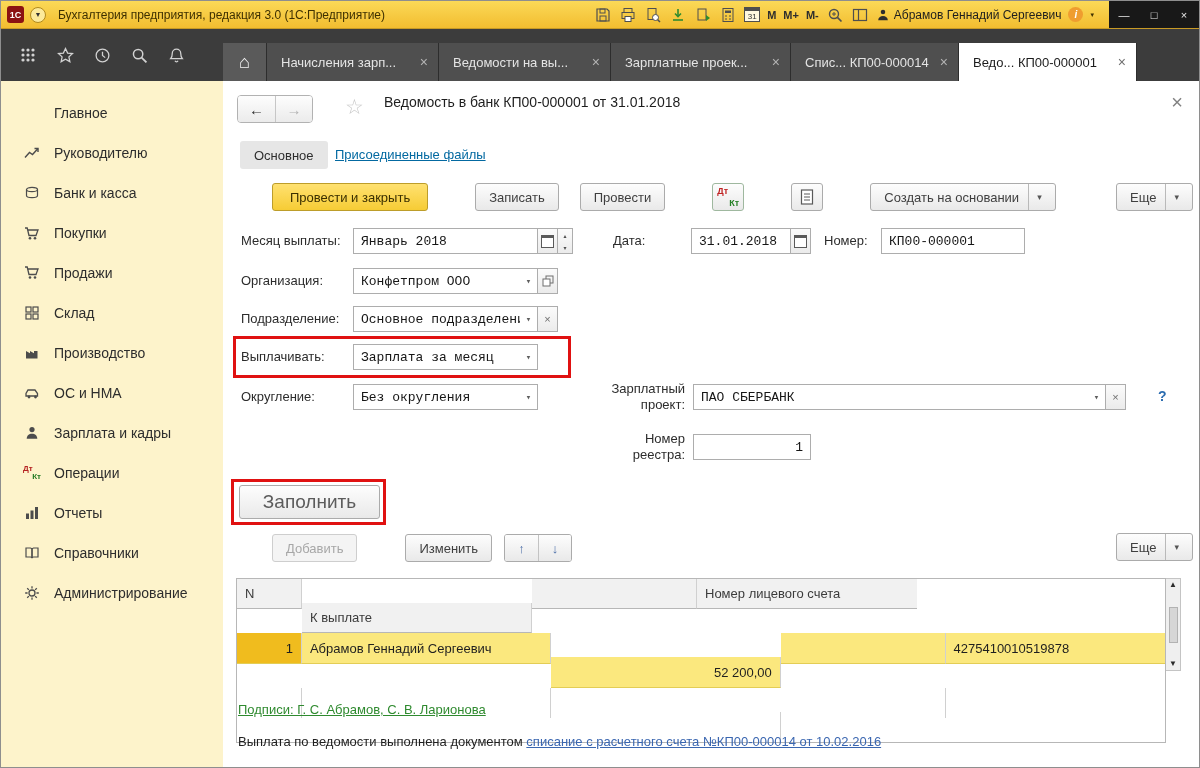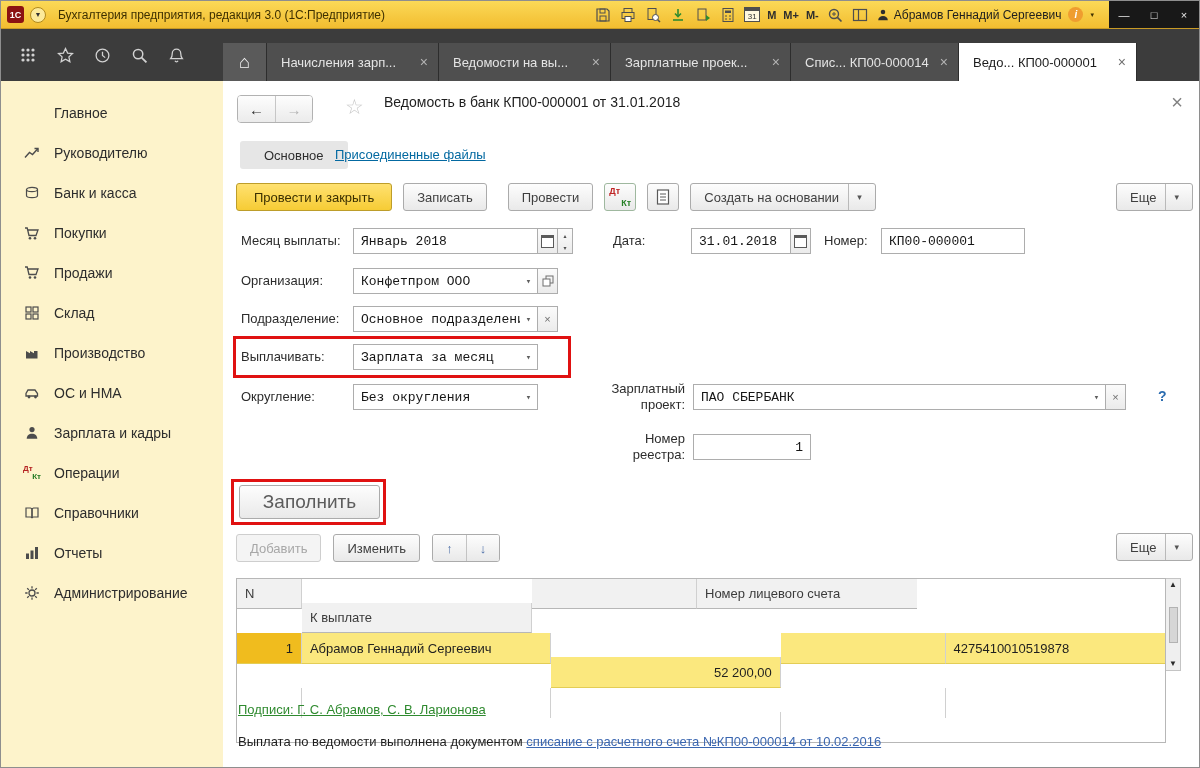--- a/index.html
+++ b/index.html
@@ -44,26 +44,26 @@
   .main { flex:1; position:relative; background:#fff; }
 
   
   .nav-group { position:absolute; left:14px; top:14px; display:flex; border:1px solid #b2b2b2; border-radius:4px; overflow:hidden; }
   .nav-btn { width:37px; height:26px; display:flex; align-items:center; justify-content:center; background:linear-gradient(#fdfdfd,#ebebeb); font-size:15px; color:#2e2e2e; }
   .nav-btn.fwd { border-left:1px solid #c6c6c6; color:#b3b3b3; }
   .doc-star { position:absolute; left:122px; top:14px; font-size:21px; color:#c9c9c9; }
   .doc-title { position:absolute; left:161px; top:13px; font-size:14px; color:#1e1e1e; white-space:nowrap; }
   .doc-close { position:absolute; right:16px; top:10px; font-size:20px; color:#828282; }
 
-  .subtab { position:absolute; left:17px; top:60px; height:28px; background:#e6e6e6; border-radius:3px; display:flex; align-items:center; padding:0 24px; font-size:13px; color:#2e2e2e; }
+  .subtab { position:absolute; left:17px; top:60px; height:28px; background:#e6e6e6; border-radius:3px; display:flex; align-items:center; padding:0 14px; font-size:13px; color:#2e2e2e; }
   .subtab-link { position:absolute; left:112px; top:66px; font-size:13px; color:#0369a1; text-decoration:underline; white-space:nowrap; }
 
   
   .toolbar { position:absolute; left:13px; right:12px; top:101px; height:30px; display:flex; align-items:center; gap:11px; }
-  .btn { height:28px; display:inline-flex; align-items:center; justify-content:center; padding:0 13px; background:linear-gradient(#fdfdfd,#e9e9e9); border:1px solid #ababab; border-radius:3px; font-size:13px; color:#3f3f3f; white-space:nowrap; }
+  .btn { height:28px; display:inline-flex; align-items:center; justify-content:center; padding:0 13px; background:linear-gradient(#fdfdfd,#e9e9e9); border:1px solid #ababab; border-radius:3px; font-size:13px; color:#3f3f3f; white-space:nowrap;margin-left:36px; }
   .btn-primary { background:linear-gradient(#ffe170,#f6cc35); border-color:#bd9d2a; color:#3a2f00; padding:0 17px; }
   .btn-caret { margin-left:9px; padding-left:8px; border-left:1px solid #b9b9b9; font-size:9px; color:#555; line-height:26px; }
   .btn-sq { width:32px; padding:0; position:relative; }
   .dtkt-btn { border-color:#9fb89f; }
   .dtkt-btn .dt { position:absolute; left:4px; top:2px; color:#bf2222; font-size:9px; font-weight:bold; }
   .dtkt-btn .kt { position:absolute; right:4px; bottom:2px; color:#258025; font-size:9px; font-weight:bold; }
   .btn-more-top { position:absolute; right:6px; top:102px; }
   .btn.disabled { color:#a7a7a7; border-color:#cecece; background:#f4f4f4; }
 
   
@@ -354,37 +354,37 @@
             <span class="sb-dtkt">
               <span class="d1">Дт</span>
               <span class="d2">Кт</span>
             </span>
           </span>
         <span>Операции</span>
       </div>
       <div class="sb-item">
         <span class="sb-icon">
             <svg width="16" height="16" viewBox="0 0 16 16">
-              <path d="M2 3h4.5A1.8 1.8 0 0 1 8 4.8V13a1.8 1.8 0 0 0-1.5-1H2z" fill="none" stroke="#4c4c4c" stroke-width="1.2"></path>
-              <path d="M14 3H9.5A1.8 1.8 0 0 0 8 4.8V13a1.8 1.8 0 0 1 1.5-1H14z" fill="none" stroke="#4c4c4c" stroke-width="1.2"></path>
-            </svg>
-          </span>
-        <span>Справочники</span>
-      </div>
-      <div class="sb-item">
-        <span class="sb-icon">
-            <svg width="16" height="16" viewBox="0 0 16 16">
               <g fill="#4c4c4c">
                 <rect x="2" y="8.5" width="3" height="5.5"></rect>
                 <rect x="6.5" y="5.5" width="3" height="8.5"></rect>
                 <rect x="11" y="2" width="3" height="12"></rect>
               </g>
             </svg>
           </span>
         <span>Отчеты</span>
+      </div>
+      <div class="sb-item">
+        <span class="sb-icon">
+            <svg width="16" height="16" viewBox="0 0 16 16">
+              <path d="M2 3h4.5A1.8 1.8 0 0 1 8 4.8V13a1.8 1.8 0 0 0-1.5-1H2z" fill="none" stroke="#4c4c4c" stroke-width="1.2"></path>
+              <path d="M14 3H9.5A1.8 1.8 0 0 0 8 4.8V13a1.8 1.8 0 0 1 1.5-1H14z" fill="none" stroke="#4c4c4c" stroke-width="1.2"></path>
+            </svg>
+          </span>
+        <span>Справочники</span>
       </div>
       <div class="sb-item">
         <span class="sb-icon">
             <svg width="16" height="16" viewBox="0 0 16 16">
               <circle cx="8" cy="8" r="3" fill="none" stroke="#4c4c4c" stroke-width="1.3"></circle>
               <path d="M8 1.2v2.4M8 12.4v2.4M1.2 8h2.4M12.4 8h2.4M3.2 3.2l1.7 1.7M11.1 11.1l1.7 1.7M12.8 3.2l-1.7 1.7M4.9 11.1l-1.7 1.7" stroke="#4c4c4c" stroke-width="1.3"></path>
             </svg>
           </span>
         <span>Администрирование</span>
       </div>

